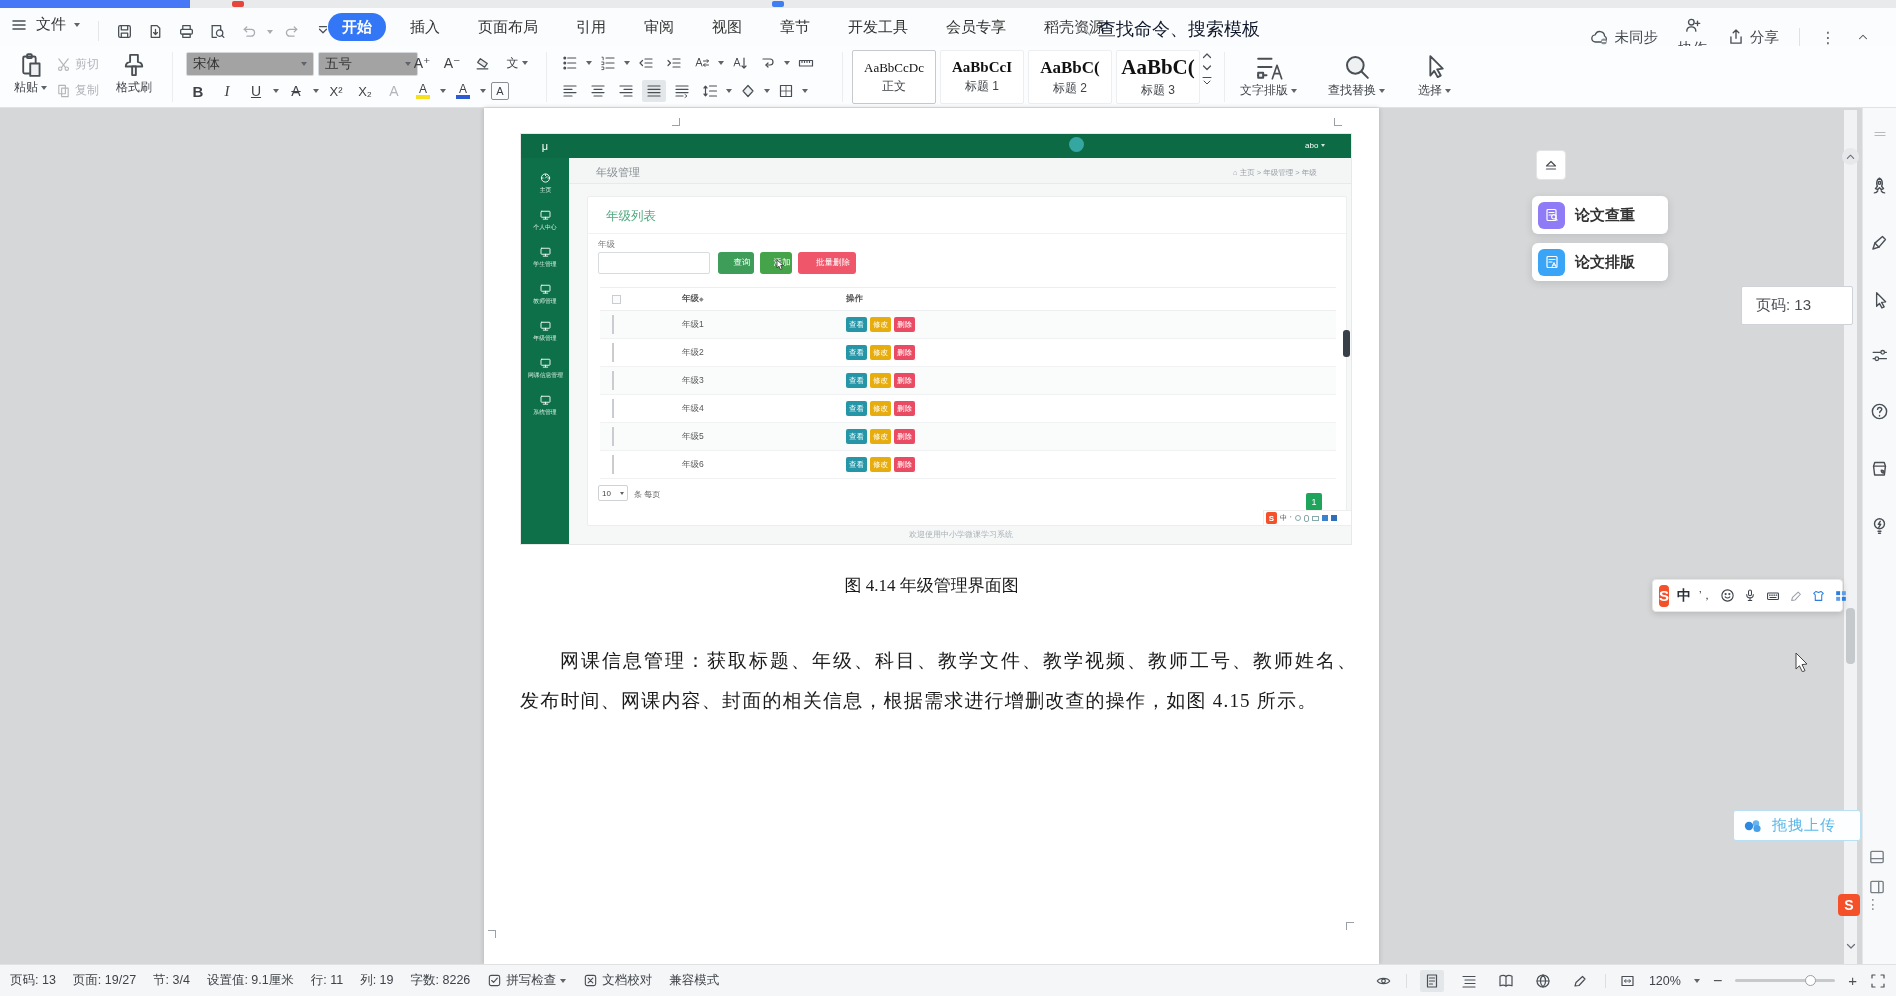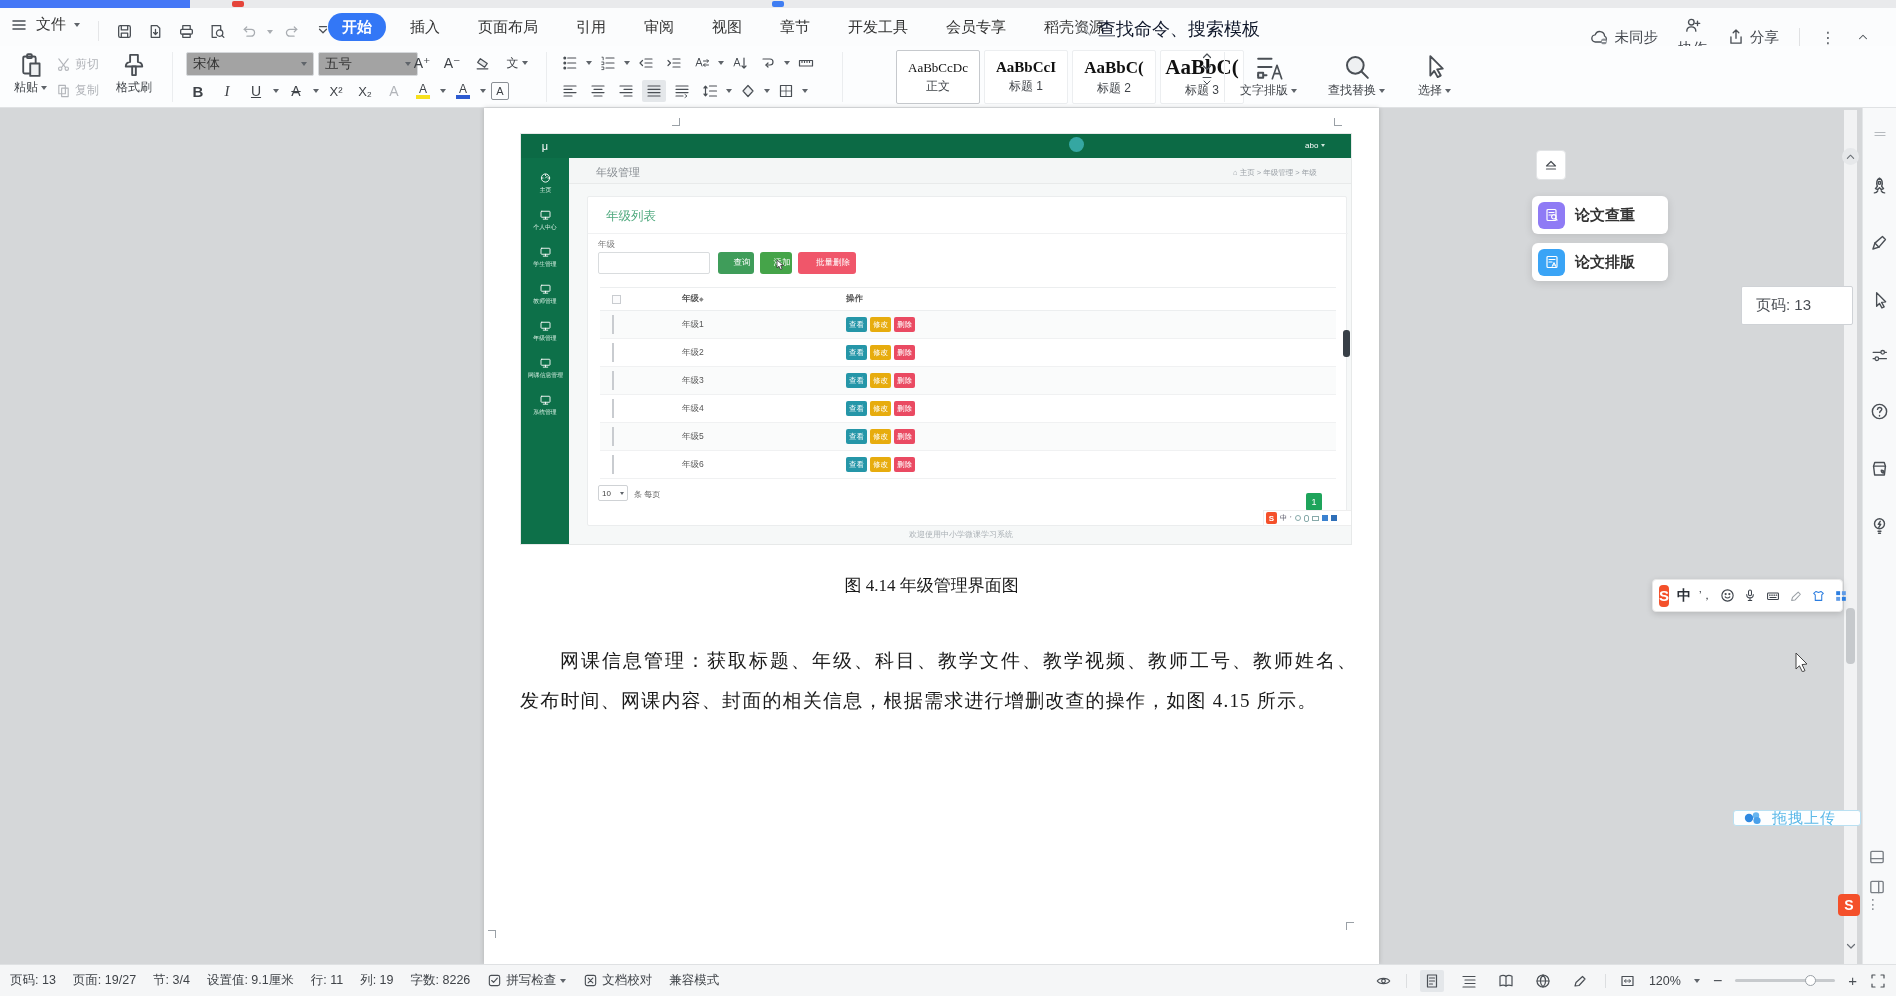--- a/index.html
+++ b/index.html
@@ -23,21 +23,21 @@
   #ribbon { left:0; top:46px; width:1896px; height:62px; background:#fcfdfe; border-bottom:1px solid #e0e2e4; }
   .rdiv { position:absolute; top:6px; width:1px; height:50px; background:#ebedef; }
   .rlabel { font-size:12px; color:#3f4348; }
   .gray { color:#b2b5ba; }
   .icbtn { width:24px; height:22px; display:flex; align-items:center; justify-content:center; border-radius:2px; }
   .icbtn.active { background:#e4e7ea; }
   .combo { height:24px; border:1px solid #d5d8db; border-radius:2px; background:#a3a3a3;
     display:flex; align-items:center; font-size:13.5px; color:#333; padding:1px 6px; justify-content:space-between; }
   .style-card { width:84px; height:54px; background:#fff; border:1px solid #eceef0; border-radius:2px;
     display:flex; flex-direction:column; align-items:center; justify-content:center; }
-  .style-card.selected { border-color:#c6c9cd;margin-left:44px; }
+  .style-card.selected { border-color:#c6c9cd; }
   .style-card .prev { font-family:"Liberation Serif",serif; color:#111; white-space:nowrap; overflow:hidden; max-width:80px; }
   .style-card .lbl { font-size:12px; color:#3f4348; margin-top:2px; }
   .bigtool { display:flex; flex-direction:column; align-items:center; }
   
   #page { left:484px; top:108px; width:895px; height:856px; background:#fff; box-shadow:0 0 5px rgba(0,0,0,.18); }
   
   #admin { left:520px; top:133px; width:832px; height:412px; background:#f6f8f8; border:1px solid #e7e9e9; overflow:hidden; }
   #admin-side { position:absolute; left:0; top:0; width:48px; height:412px; background:#0d7049; }
   .aside-item { display:flex; flex-direction:column; align-items:center; margin-top:14px; }
   .aside-item .lb { font-size:6.5px; color:#d8efe3; margin-top:2px; white-space:nowrap; transform:scale(.9); }
@@ -765,21 +765,21 @@
         <rect x="2.5" y="9" width="4.5" height="4.5" style="fill:#5f9be6;stroke:none"></rect>
         <rect x="9" y="9" width="4.5" height="4.5" style="fill:#2b7de0;stroke:none"></rect>
       </svg>
     </span>
 </div>
 
 <svg class="abs" style="left:1794px;top:652px;" width="16" height="20" viewBox="0 0 16 20">
   <path d="M2 1l11 11-5 .6 3 6-2.6 1.2-3-6L2 17z" fill="#fff" stroke="#444" stroke-width="1"></path>
   </svg>
 
-<div class="abs" style="left:1733px;top:810px;width:128px;height:16px;background:#fdfeff;border:1px solid #b9e0f2;border-radius:3px;display:flex;align-items:center;gap:8px;padding:0 8px;">
+<div class="abs" style="left:1733px;top:810px;width:128px;height:31px;background:#fdfeff;border:1px solid #b9e0f2;border-radius:3px;display:flex;align-items:center;gap:8px;padding:0 8px;">
   <svg class="ic" width="22" height="18" viewBox="0 0 22 18">
       <circle cx="7" cy="9" r="4.2" style="fill:#2f88e0;stroke:none"></circle>
       <circle cx="14" cy="6.5" r="3.2" style="fill:#66b5f0;stroke:none"></circle>
       <circle cx="15" cy="11.5" r="3.6" style="fill:#49a0ea;stroke:none"></circle>
     </svg>
   <span style="font-size:15px;color:#5bb8e8;letter-spacing:1px;">拖拽上传</span>
 </div>
 
 <div class="abs" style="left:1868px;top:848px;">
   <svg class="ic" width="18" height="18" viewBox="0 0 16 16">

